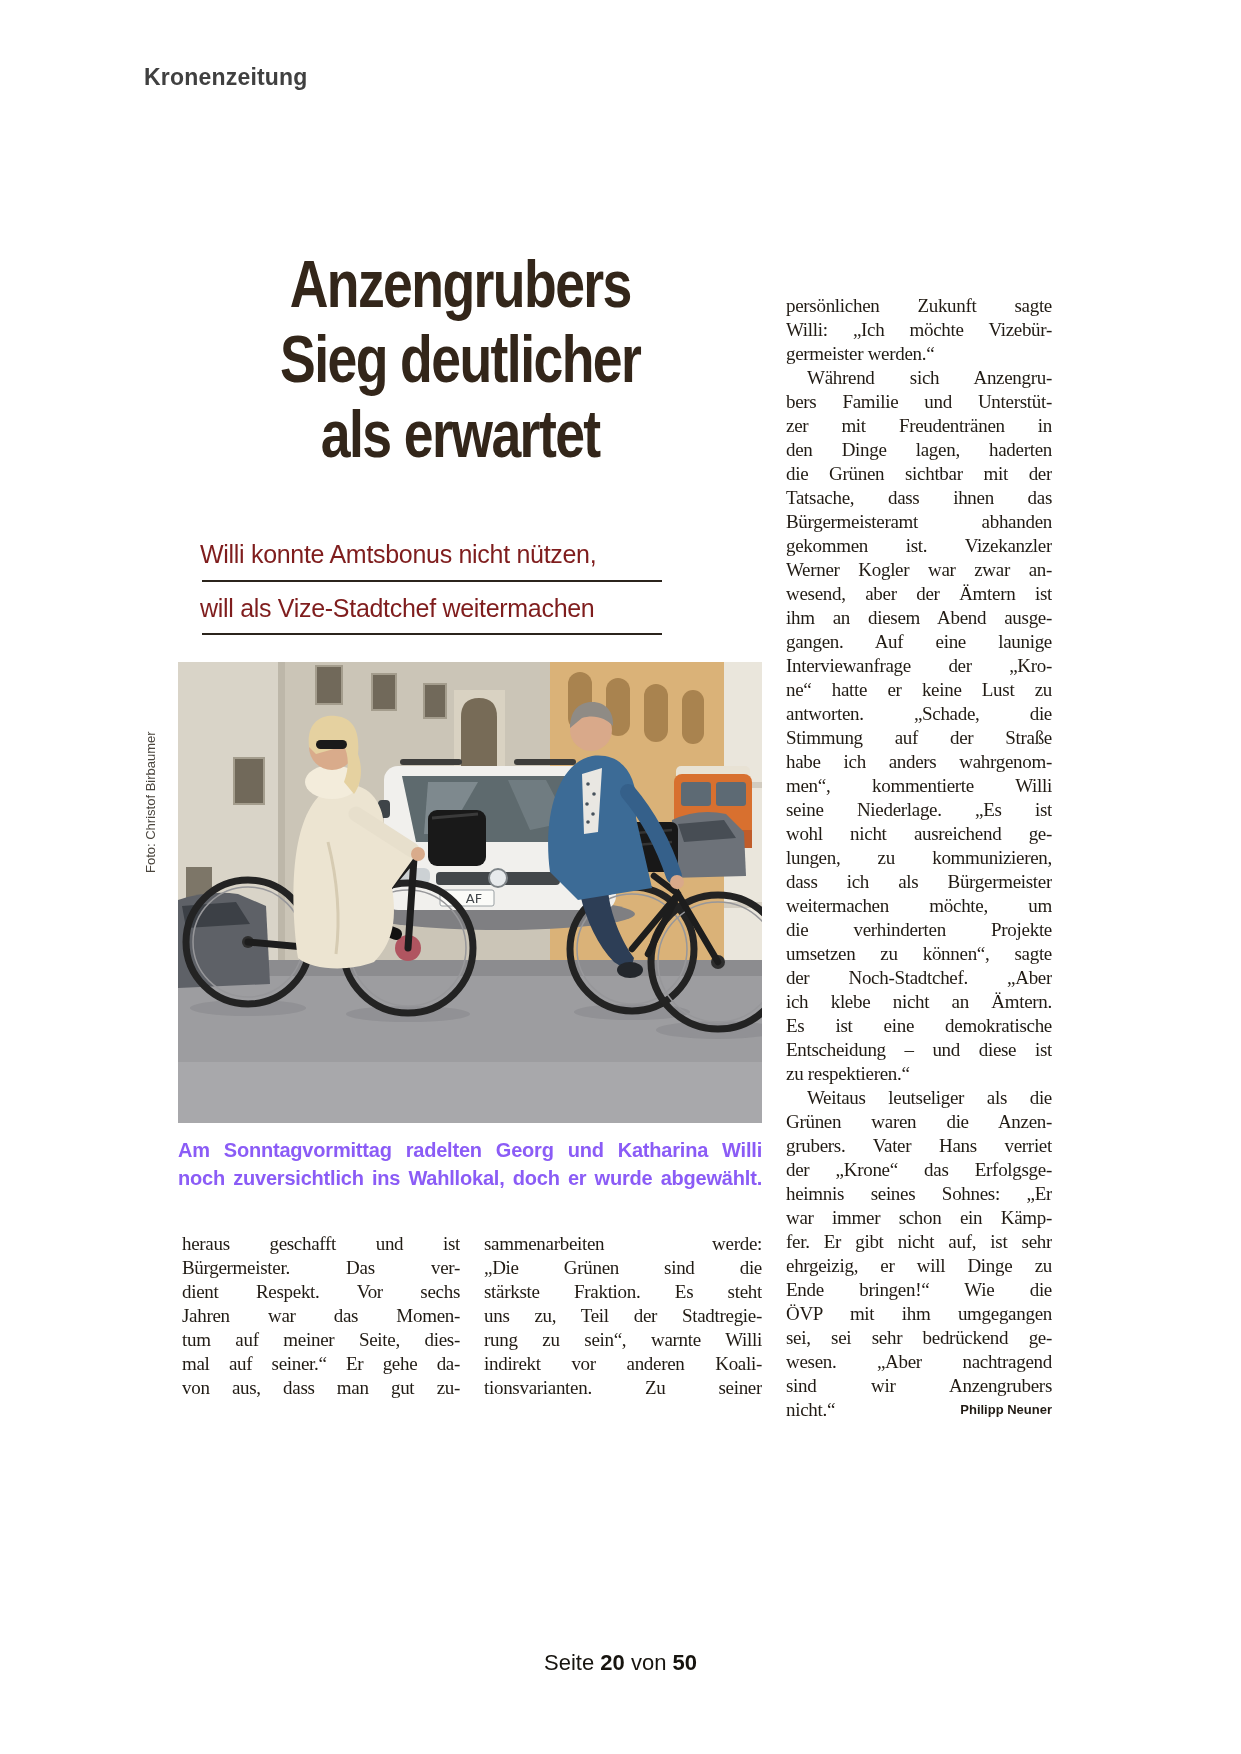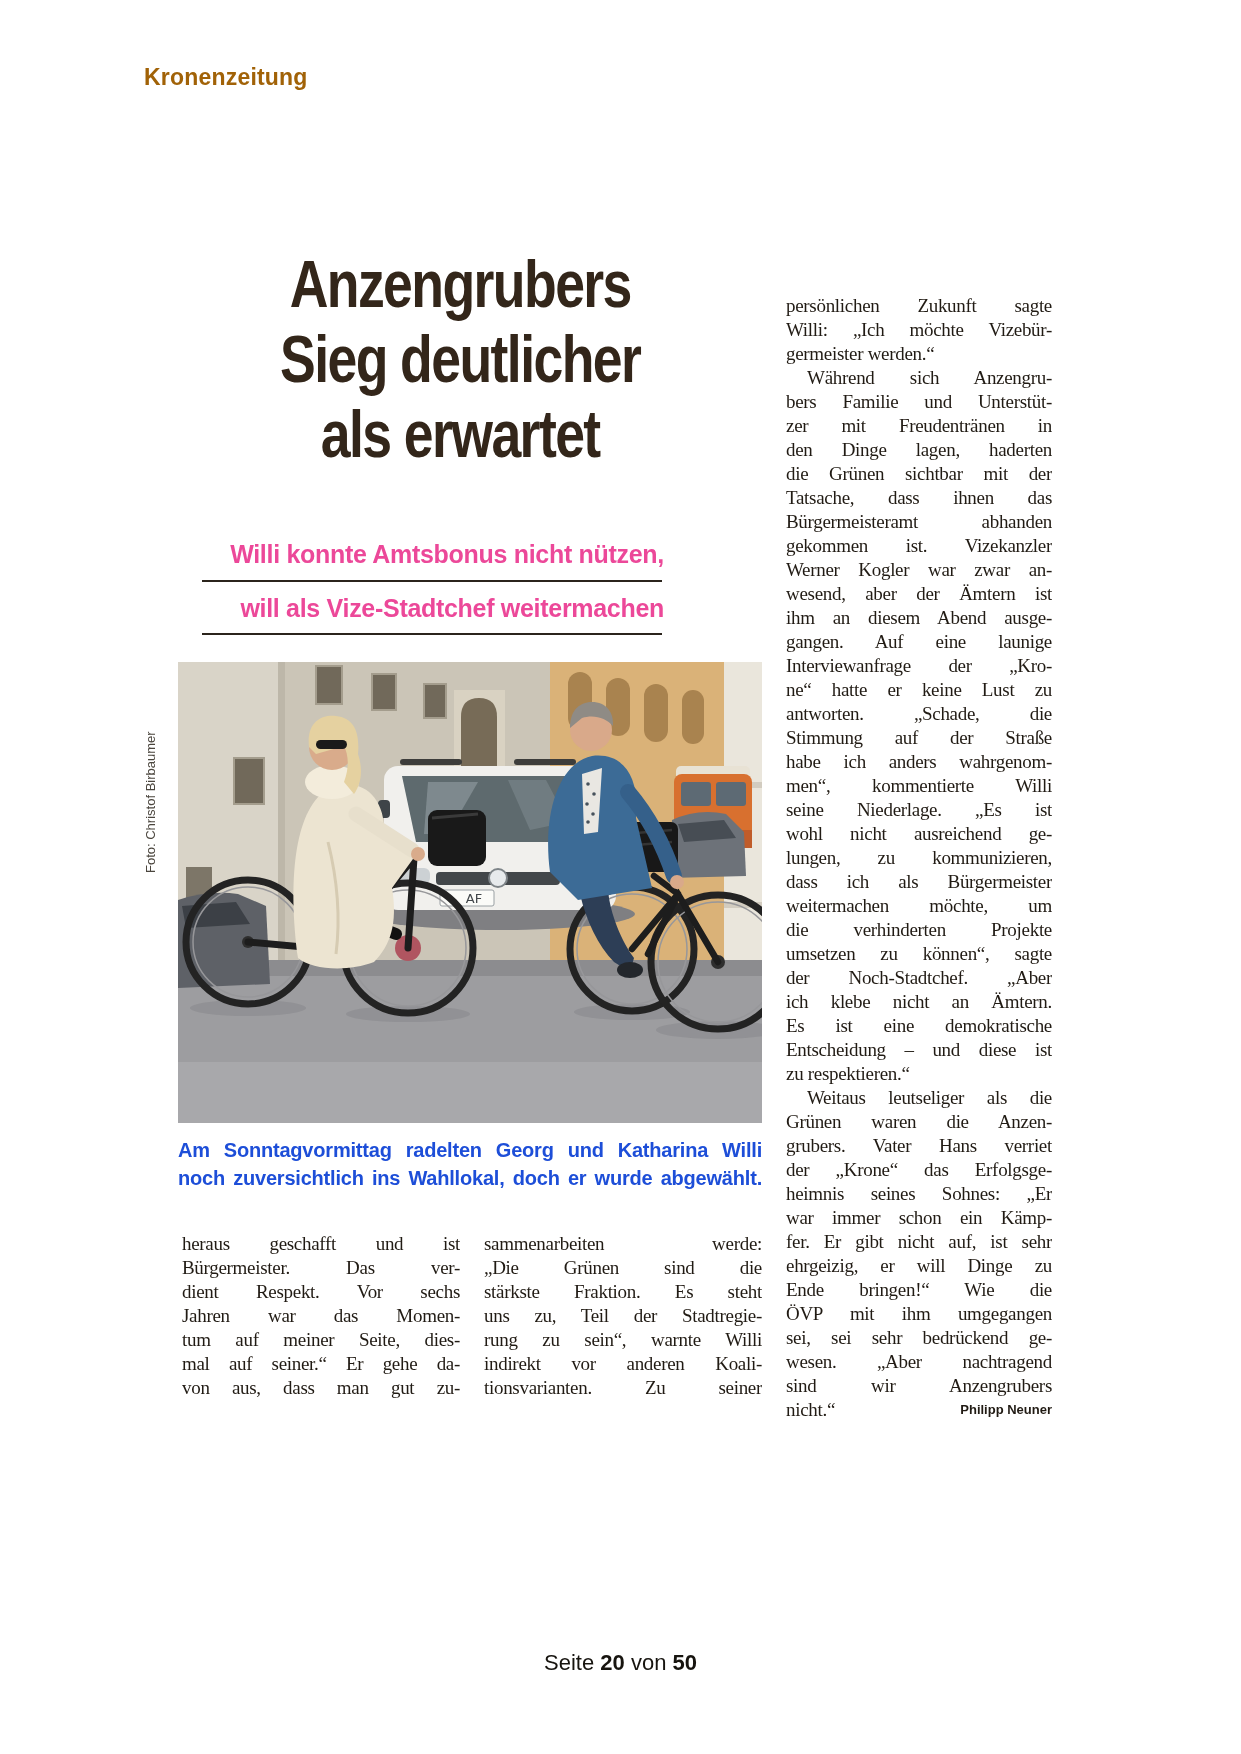--- a/index.html
+++ b/index.html
@@ -1,31 +1,31 @@
 <!DOCTYPE html>
 <html style="--headline-brown: #33261a; --body-text: #211b14; --rule: #2b241c;"><head>
 <meta charset="utf-8">
 <style>
   html,body{margin:0;padding:0;background:#ffffff;}
   .page{position:relative;width:1241px;height:1754px;background:#ffffff;overflow:hidden;
         font-family:"Liberation Sans",sans-serif;color:#211b14;}
 
   .masthead{position:absolute;left:144px;top:64px;font-family:"Liberation Sans",sans-serif;
-            font-weight:700;font-size:23px;color:#a16207;letter-spacing:0.2px;}
+            font-weight:700;font-size:23px;color:#404040;letter-spacing:0.2px;}
 
   .headline{position:absolute;left:178px;top:246px;width:564px;text-align:center;
             color:var(--headline-brown,#33261a);font-family:"Liberation Sans",sans-serif;
             font-weight:700;font-size:67px;line-height:75px;}
   .headline .hline{height:75px;white-space:nowrap;}
   .headline .hline>span{display:inline-block;transform:scaleX(0.8);transform-origin:50% 50%;
             letter-spacing:-2px;}
 
-  .subhead-line{position:absolute;left:200px;width:464px;text-align:right;
-            font-family:"Liberation Sans",sans-serif;font-weight:700;font-size:25px;
-            color:#ec4899;letter-spacing:-0.3px;}
+  .subhead-line{position:absolute;left:200px;width:464px;text-align:left;
+            font-family:"Liberation Sans",sans-serif;font-weight:400;font-size:25px;
+            color:#7f1d1d;letter-spacing:-0.3px;}
   #subhead1{top:540px;}
   #subhead2{top:594px;}
   .subrule{position:absolute;left:202px;width:460px;height:2px;background:var(--rule,#2b241c);}
   #rule1{top:580px;}
   #rule2{top:633px;}
 
   .photo-credit{position:absolute;left:41px;top:755px;width:220px;height:16px;
             transform:rotate(-90deg);transform-origin:center;font-size:13px;color:#4b463e;
             font-family:"Liberation Sans",sans-serif;}
 
@@ -36,21 +36,21 @@
   #col-left{left:182px;top:1232px;width:278px;}
   #col-mid{left:484px;top:1232px;width:278px;}
   #col-right{left:786px;top:294px;width:266px;}
 
   .tline{text-align:justify;text-align-last:justify;height:24px;overflow:hidden;}
   .tline.endline{text-align-last:left;}
   .tline.ind{text-indent:21px;}
 
   .caption{position:absolute;left:178px;top:1136px;width:584px;
            font-family:"Liberation Sans",sans-serif;font-weight:700;font-size:20px;
-           color:#1d4ed8;}
+           color:#8b5cf6;}
   .caption .tline{height:28px;line-height:28px;letter-spacing:-0.2px;}
 
   .byline-row{display:flex;justify-content:space-between;align-items:flex-end;
            text-align:left;text-align-last:left;}
   .byline-row .byline{font-family:"Liberation Sans",sans-serif;font-weight:700;
            font-size:13px;letter-spacing:0;}
 
   .footer{position:absolute;top:1650px;left:0;width:100%;text-align:center;
           font-family:"Liberation Sans",sans-serif;font-size:22px;color:#17140f;}
   .footer b{font-weight:700;text-align:right;}

